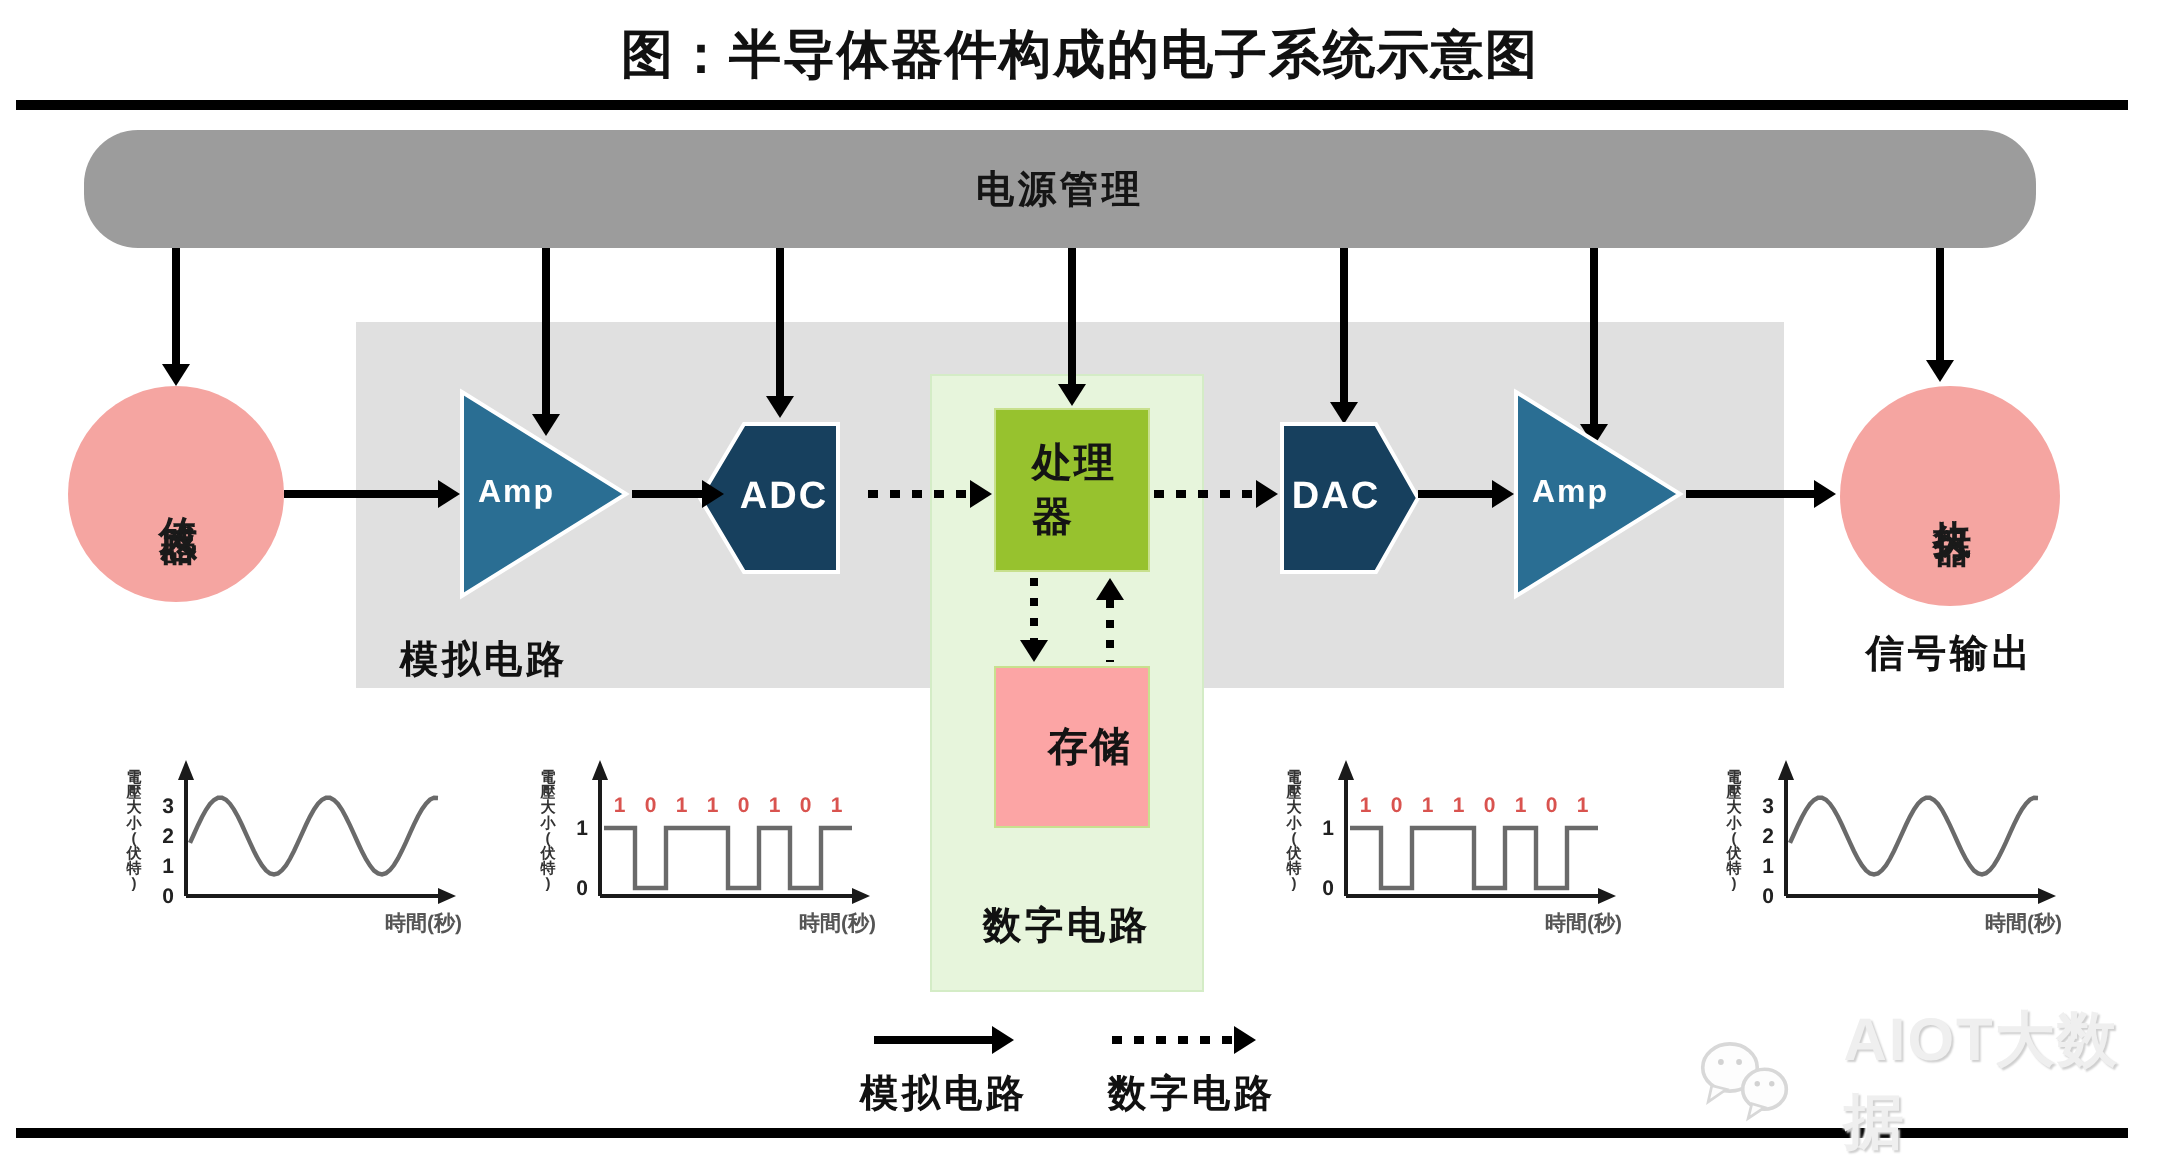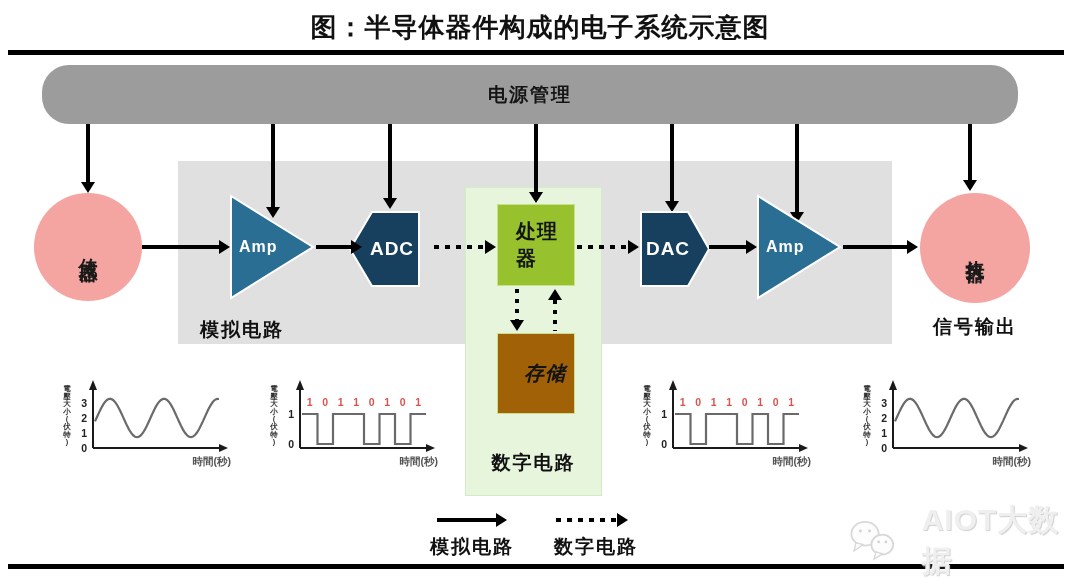--- a/index.html
+++ b/index.html
@@ -116,21 +116,21 @@
   <div class="shape-wrap" style="left:348px; top:209px; width:74px; height:80px;">
     <svg width="74" height="80">
       <polygon points="2,40 24,3 71,3 71,77 24,77" stroke="#ffffff" stroke-width="2" fill="#17405E"></polygon>
     </svg>
     <span class="shape-label conv-label" style="padding-left:14px;">ADC</span>
   </div>
 
   <div class="abs block" id="processor-block" style="background-color: rgb(151, 194, 46);">
     <span>处理器</span>
   </div>
-  <div class="abs block" id="memory-block" style="background-color: #a16207; font-style: italic;">
+  <div class="abs block" id="memory-block" style="background-color: #fca5a5;">
     <span>存储</span>
   </div>
 
   <div class="shape-wrap" style="left:638px; top:209px; width:74px; height:80px;">
     <svg width="74" height="80">
       <polygon points="3,3 50,3 71,40 50,77 3,77" stroke="#ffffff" stroke-width="2" fill="#17405E"></polygon>
     </svg>
     <span class="shape-label conv-label" style="padding-right:14px;">DAC</span>
   </div>
 

